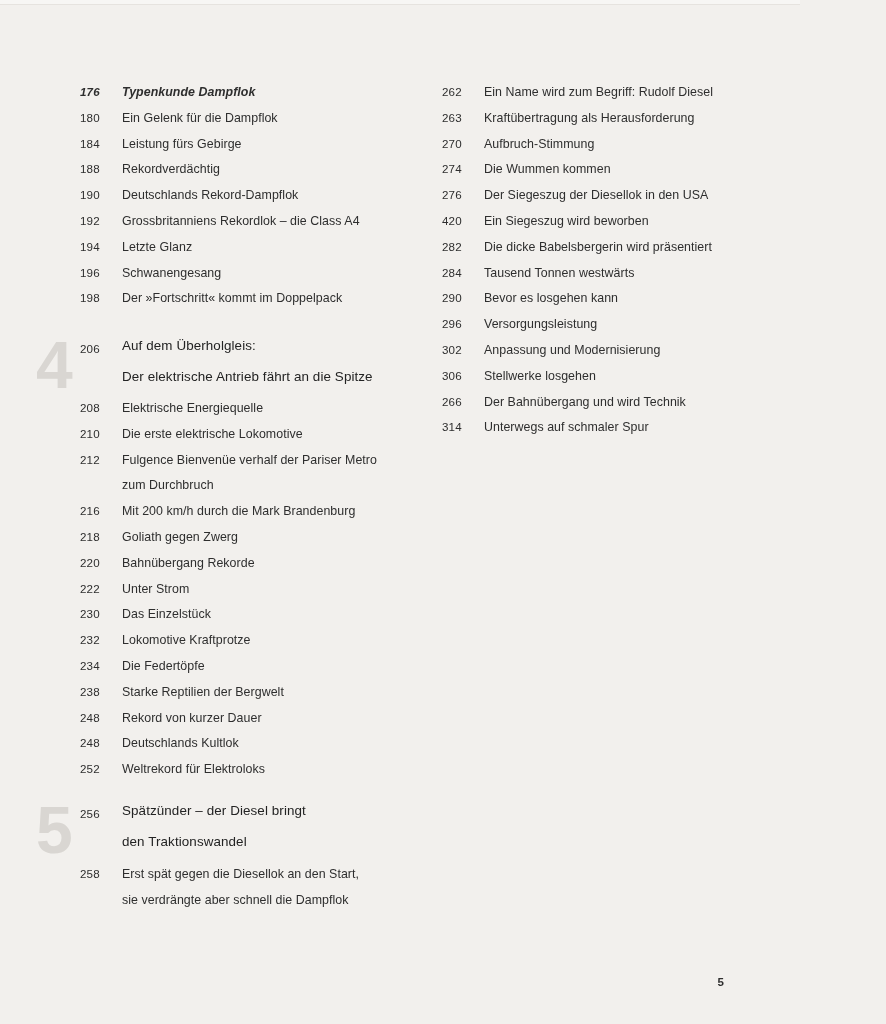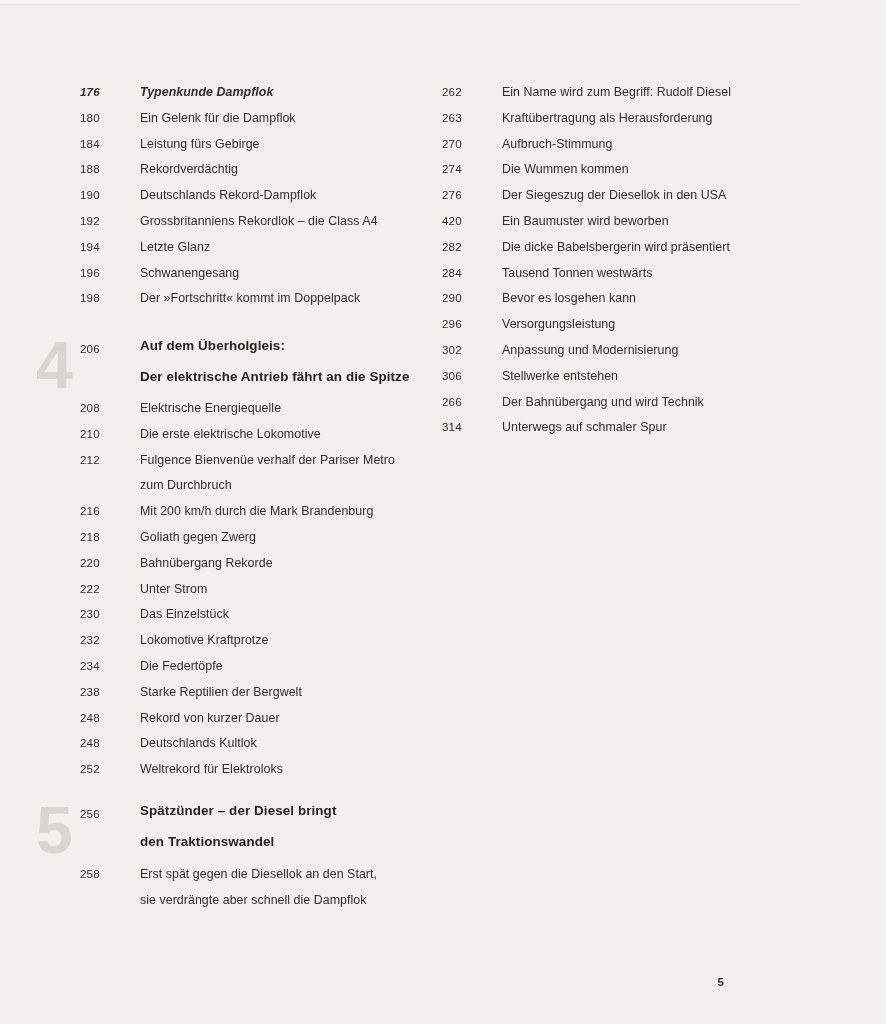--- a/index.html
+++ b/index.html
@@ -53,21 +53,21 @@
     left: 0;
     top: 0;
     width: 38px;
     text-align: left;
     font-size: 11.6px;
     color: #2e2e2e;
     letter-spacing: 0.15px;
   }
   .title {
     position: absolute;
-    left: 60px;
+    left: 42px;
     top: 0;
     font-size: 12.4px;
     color: #2e2e2e;
     letter-spacing: 0.05px;
   }
   .entry.italic .num,
   .entry.italic .title {
     font-style: italic;
     font-weight: 600;
   }
@@ -87,21 +87,21 @@
     height: 31px;
     white-space: nowrap;
   }
   .chapter-head .num {
     font-size: 11.6px;
     color: #2e2e2e;
     top: 4px;
   }
   .chapter-head .title {
     font-size: 13.4px;
-    font-weight: 700;
+    font-weight: 400;
     color: #232323;
     letter-spacing: 0.1px;
     top: 0px;
   }
 
   
   .folio {
     position: absolute;
     right: 76px;
     bottom: 36px;
@@ -255,21 +255,21 @@
       <div class="entry" style="left: 80px; top: 162.4px;">
         <span class="num">274</span>
         <span class="title">Die Wummen kommen</span>
       </div>
       <div class="entry" style="left: 80px; top: 188.2px;">
         <span class="num">276</span>
         <span class="title">Der Siegeszug der Diesellok in den USA</span>
       </div>
       <div class="entry" style="left: 80px; top: 214px;">
         <span class="num">420</span>
-        <span class="title">Ein Baumuster wird beworben</span>
+        <span class="title">Ein Siegeszug wird beworben</span>
       </div>
       <div class="entry" style="left: 80px; top: 239.8px;">
         <span class="num">282</span>
         <span class="title">Die dicke Babelsbergerin wird präsentiert</span>
       </div>
       <div class="entry" style="left: 80px; top: 265.6px;">
         <span class="num">284</span>
         <span class="title">Tausend Tonnen westwärts</span>
       </div>
       <div class="entry" style="left: 80px; top: 291.4px;">
@@ -279,21 +279,21 @@
       <div class="entry" style="left: 80px; top: 317.2px;">
         <span class="num">296</span>
         <span class="title">Versorgungsleistung</span>
       </div>
       <div class="entry" style="left: 80px; top: 343px;">
         <span class="num">302</span>
         <span class="title">Anpassung und Modernisierung</span>
       </div>
       <div class="entry" style="left: 80px; top: 368.8px;">
         <span class="num">306</span>
-        <span class="title">Stellwerke entstehen</span>
+        <span class="title">Stellwerke losgehen</span>
       </div>
       <div class="entry" style="left: 80px; top: 394.6px;">
         <span class="num">266</span>
         <span class="title">Der Bahnübergang und wird Technik</span>
       </div>
       <div class="entry" style="left: 80px; top: 420.4px;">
         <span class="num">314</span>
         <span class="title">Unterwegs auf schmaler Spur</span>
       </div>
     </div>

